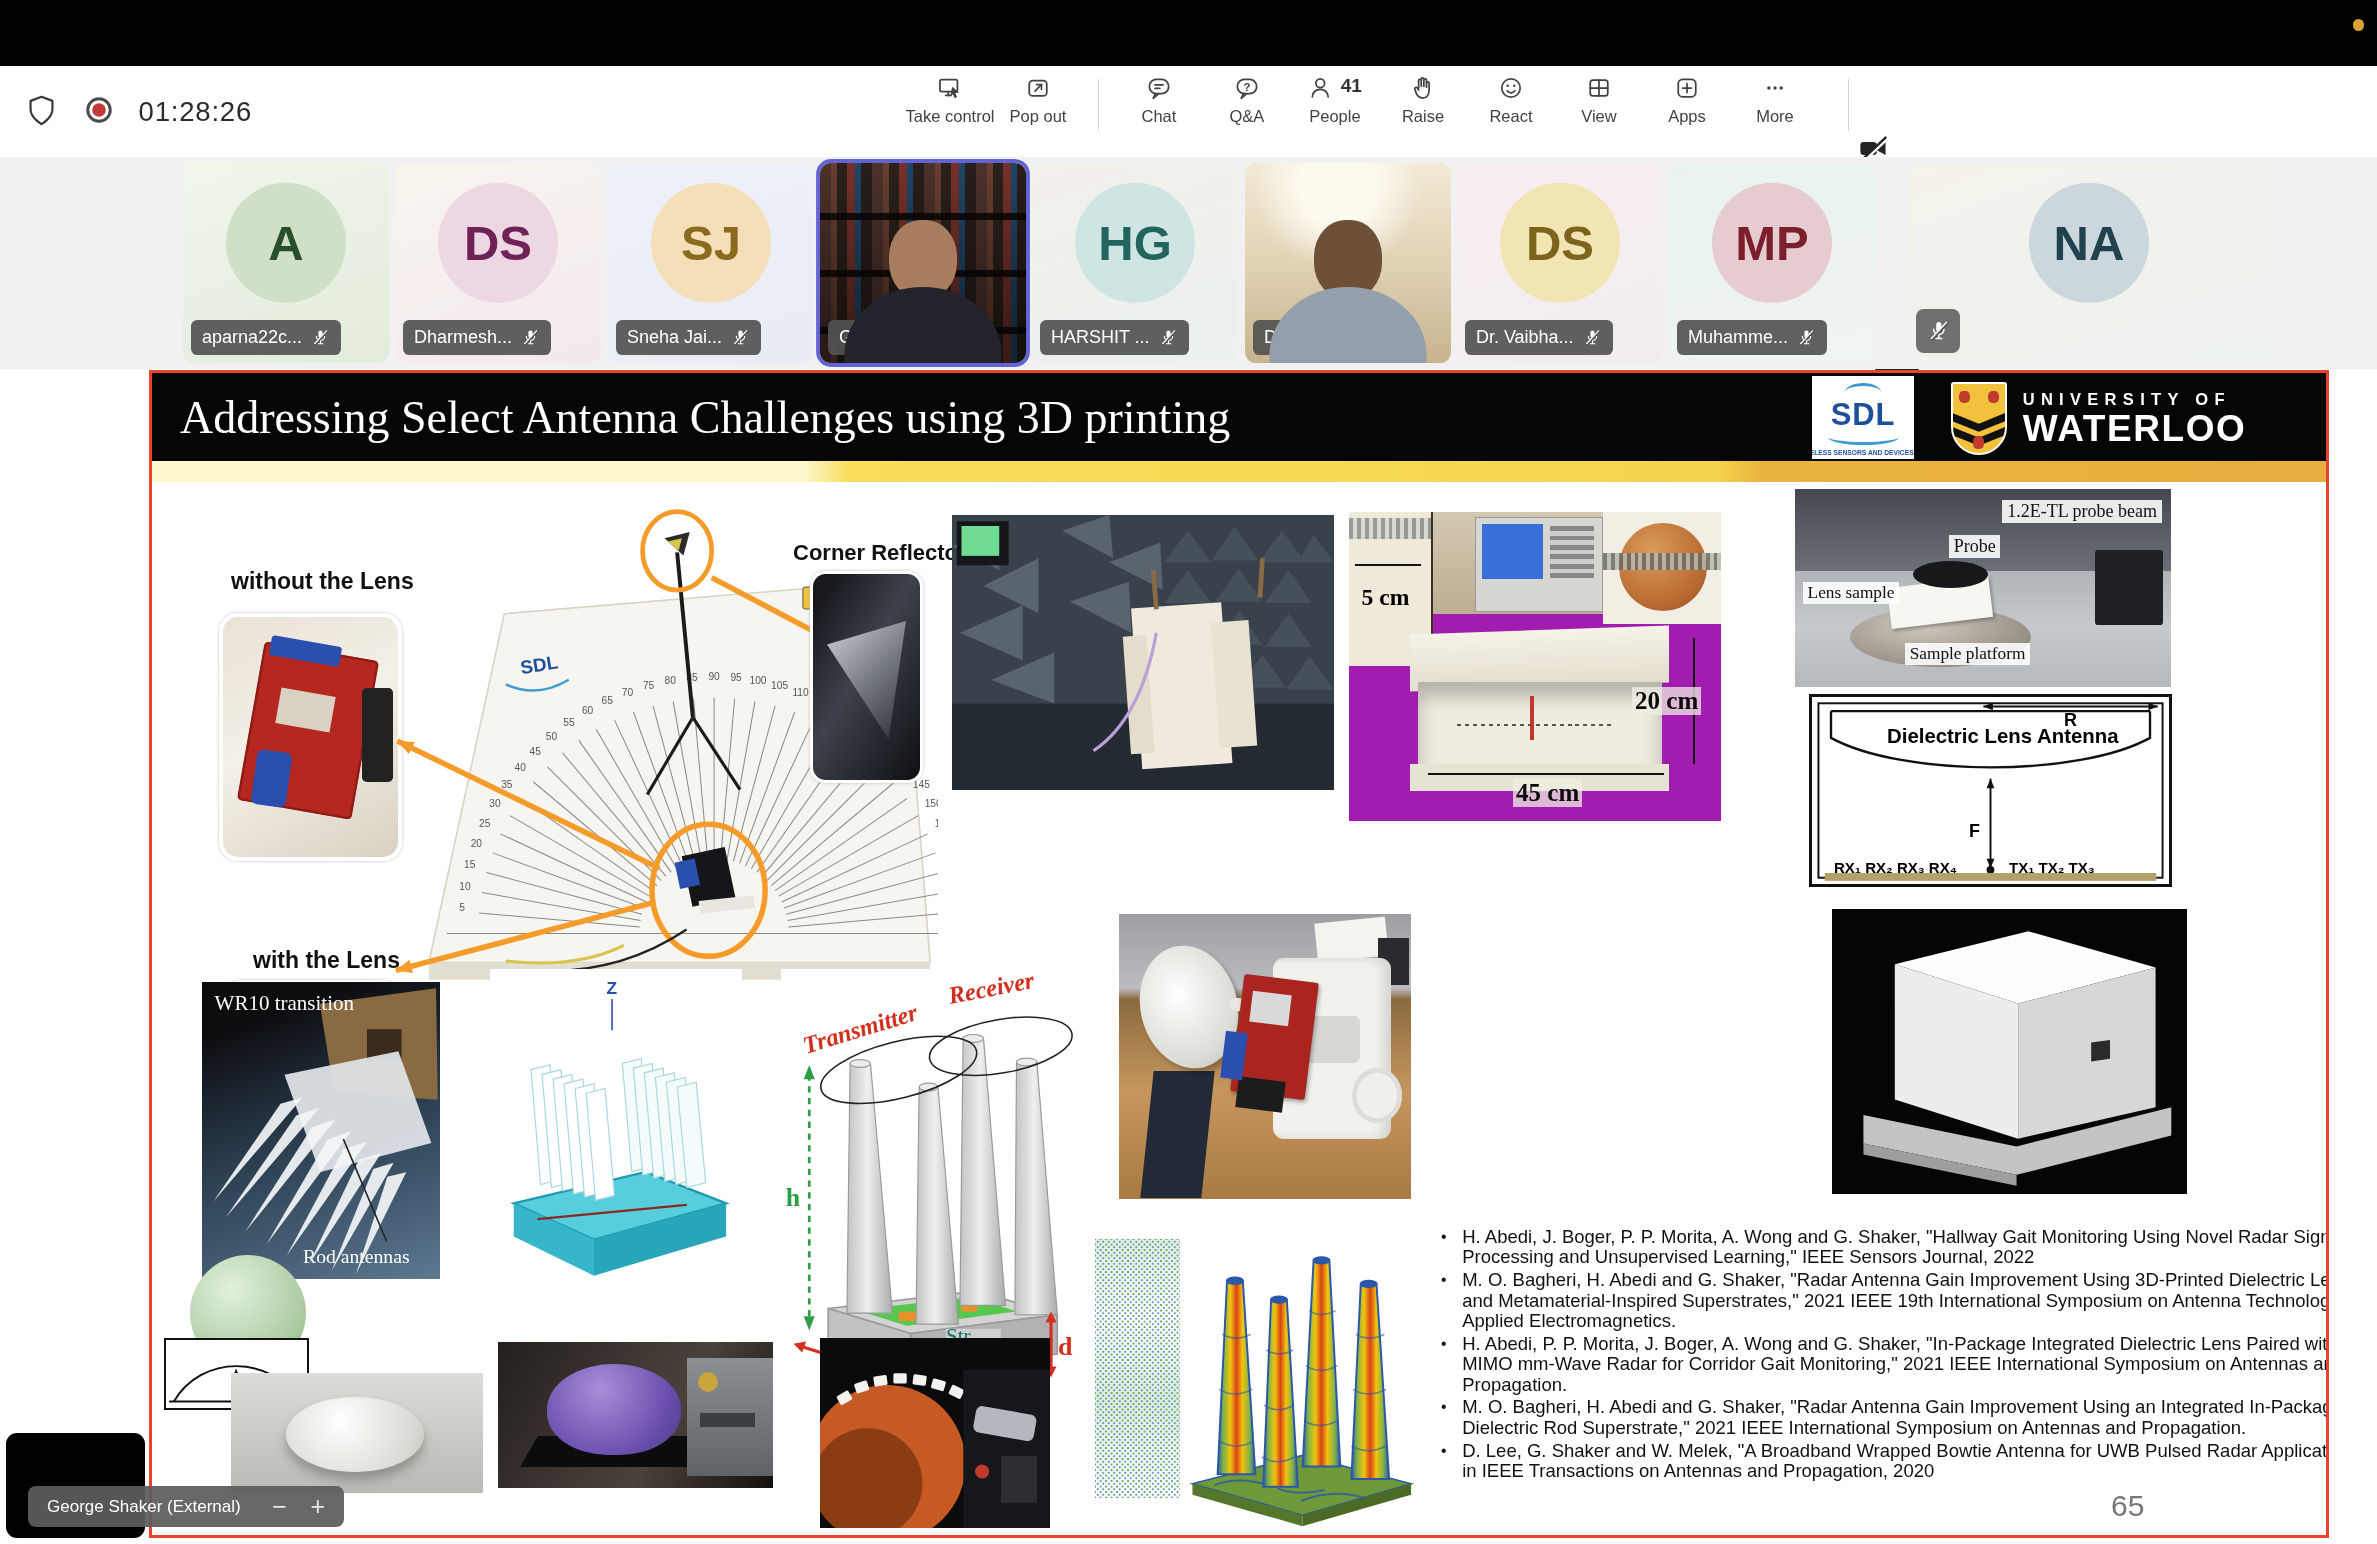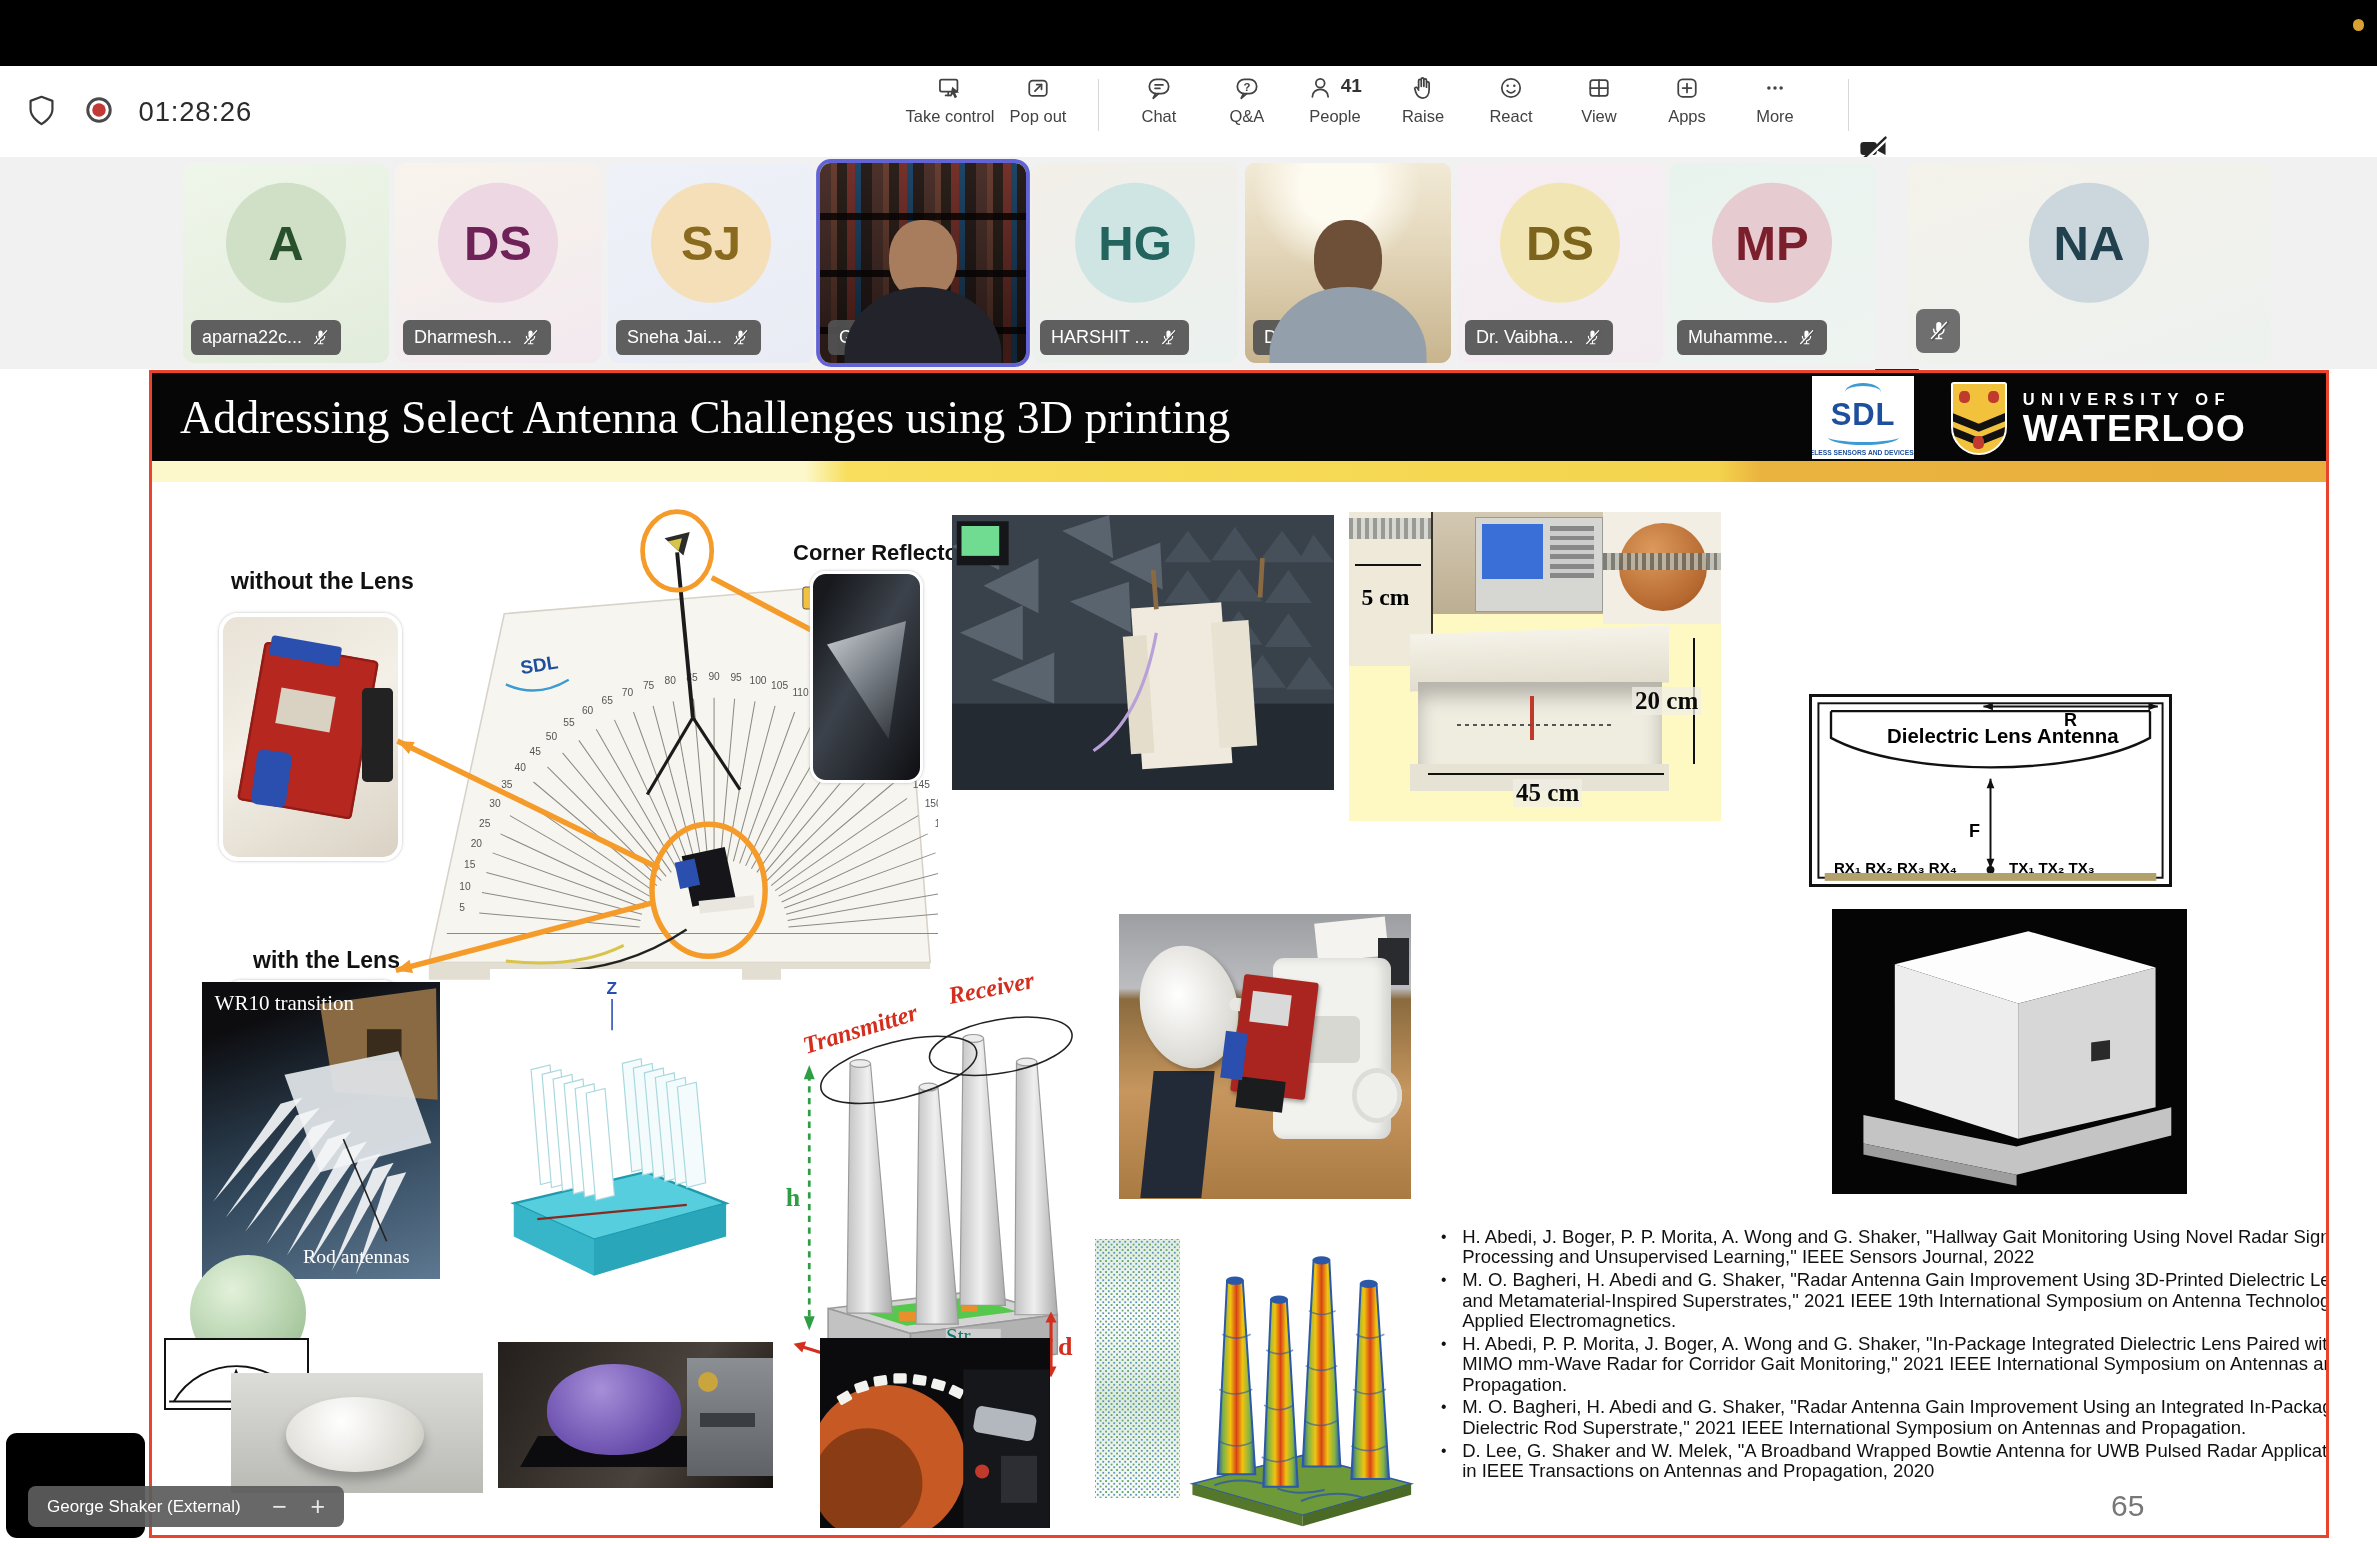--- a/index.html
+++ b/index.html
@@ -526,21 +526,21 @@
           <rect x="235" y="115" width="115" height="205" fill="#efeadd"></rect>
           <rect x="222" y="150" width="30" height="150" fill="#e4ddcc"></rect>
           <rect x="335" y="140" width="48" height="160" fill="#e8e2d2"></rect>
         </g>
         <line x1="256" y1="70" x2="260" y2="120" stroke="#8a6a42" stroke-width="6"></line>
         <line x1="395" y1="55" x2="392" y2="105" stroke="#8a6a42" stroke-width="6"></line>
         <path d="M180 300 q60 -40 80 -150" stroke="#b9a0d8" stroke-width="4" fill="none"></path>
       </svg>
     </div>
 
-    <div class="photo" style="left:1197px;top:139px;width:372px;height:309px;background:#fef9c3;">
+    <div class="photo" style="left:1197px;top:139px;width:372px;height:309px;background:#a21caf;">
       <div class="abs" style="left:0;top:0;width:372px;height:102px;background:linear-gradient(180deg,#d3c8b2,#bcae92);"></div>
       <div class="abs" style="left:126px;top:4.7px;width:126px;height:93px;background:#d6d6d2;border:1.6px solid #9a9a96;">
         <div class="abs" style="left:6.3px;top:6.3px;width:61px;height:55px;background:#3a6fd8;"></div>
         <div class="abs" style="left:74px;top:7.9px;width:44px;height:52px;background:repeating-linear-gradient(0deg,#888 0 4.7px,#ccc 4.7px 9.4px);"></div>
       </div>
       <div class="abs" style="left:0;top:0;width:82px;height:154px;background:#efe9da;border-right:2.4px solid #3a3126;">
         <div class="abs" style="left:0;top:6.3px;width:82px;height:20.4px;background:repeating-linear-gradient(90deg,#9a9a94 0 3.9px,#d8d8d2 3.9px 7.9px);"></div>
         <div class="abs serif" style="left:12.6px;top:72px;font-size:23.6px;font-weight:600;">5 cm</div>
         <div class="abs" style="left:6.3px;top:52px;width:66px;height:0;border-top:2.4px solid #111;"></div>
       </div>
@@ -554,20 +554,31 @@
         <div class="abs" style="left:0;top:134px;width:259px;height:27px;background:#e6e2d4;"></div>
         <div class="abs" style="left:120px;top:66px;width:3.9px;height:44px;background:#c0392b;"></div>
         <div class="abs" style="left:47px;top:94px;width:157px;height:2.4px;background:repeating-linear-gradient(90deg,#555 0 3.9px,transparent 3.9px 7.9px);"></div>
       </div>
       <div class="abs" style="left:344px;top:126px;width:2.4px;height:126px;background:#111;"></div>
       <div class="abs serif" style="left:283px;top:175px;font-size:25px;font-weight:600;color:#0b0b0b;background:rgba(240,238,228,.75);padding:0 3.1px;">20 cm</div>
       <div class="abs" style="left:79px;top:261px;width:236px;height:2.4px;background:#111;"></div>
       <div class="abs serif" style="left:164px;top:267px;font-size:25px;font-weight:600;color:#0b0b0b;background:rgba(240,238,228,.75);padding:0 3.1px;">45 cm</div>
     </div>
 
+    <div class="photo" style="left:1643px;top:116px;width:376px;height:198px;background:linear-gradient(180deg,#8f959b,#c7cacd 70%,#b5b8bb);">
+      <div class="abs" style="left:0;top:0;width:376px;height:82px;background:linear-gradient(180deg,#45494f,#6b7177);"></div>
+      <div class="abs" style="right:7.9px;top:61px;width:68px;height:75px;background:#1f2125;border-radius:3.1px;"></div>
+      <div class="abs" style="left:55px;top:118px;width:181px;height:60px;border-radius:50%;background:radial-gradient(ellipse at 40% 30%,#cfc9bf,#938d83 75%);"></div>
+      <div class="abs" style="left:94px;top:93px;width:102px;height:41px;background:#f7f6f1;transform:rotate(-7deg);box-shadow:1.6px 2.4px 3.9px rgba(0,0,0,.3);"></div>
+      <div class="abs" style="left:118px;top:72px;width:75px;height:27px;border-radius:50%;background:#17181a;"></div>
+      <span class="chip" style="right:9.4px;top:11px;font-size:18px;">1.2E-TL probe beam</span>
+      <span class="chip" style="left:154px;top:46px;font-size:18px;">Probe</span>
+      <span class="chip" style="left:7.9px;top:93px;font-size:17.3px;">Lens sample</span>
+      <span class="chip" style="left:110px;top:154px;font-size:17.3px;text-align:center;">Sample platform</span>
+    </div>
 
     <div class="photo" style="left:1657px;top:321px;width:363px;height:193px;background:#fff;border:3.1px solid #111;box-sizing:border-box;">
       <svg width="357" height="187" viewBox="0 0 454 238">
         <rect x="8" y="8" width="438" height="222" fill="none" stroke="#111" stroke-width="2.5"></rect>
         <path d="M24 18 H430 M24 18 V52 C115 102 340 102 430 52 V18" fill="none" stroke="#111" stroke-width="3"></path>
         <line x1="218" y1="12" x2="440" y2="12" stroke="#111" stroke-width="2.5"></line>
         <polygon points="218,12 230,7 230,17" fill="#111"></polygon>
           <polygon points="440,12 428,7 428,17" fill="#111"></polygon>
         <line x1="227" y1="104" x2="227" y2="218" stroke="#111" stroke-width="2.5"></line>
         <polygon points="227,104 222,116 232,116" fill="#111"></polygon>

